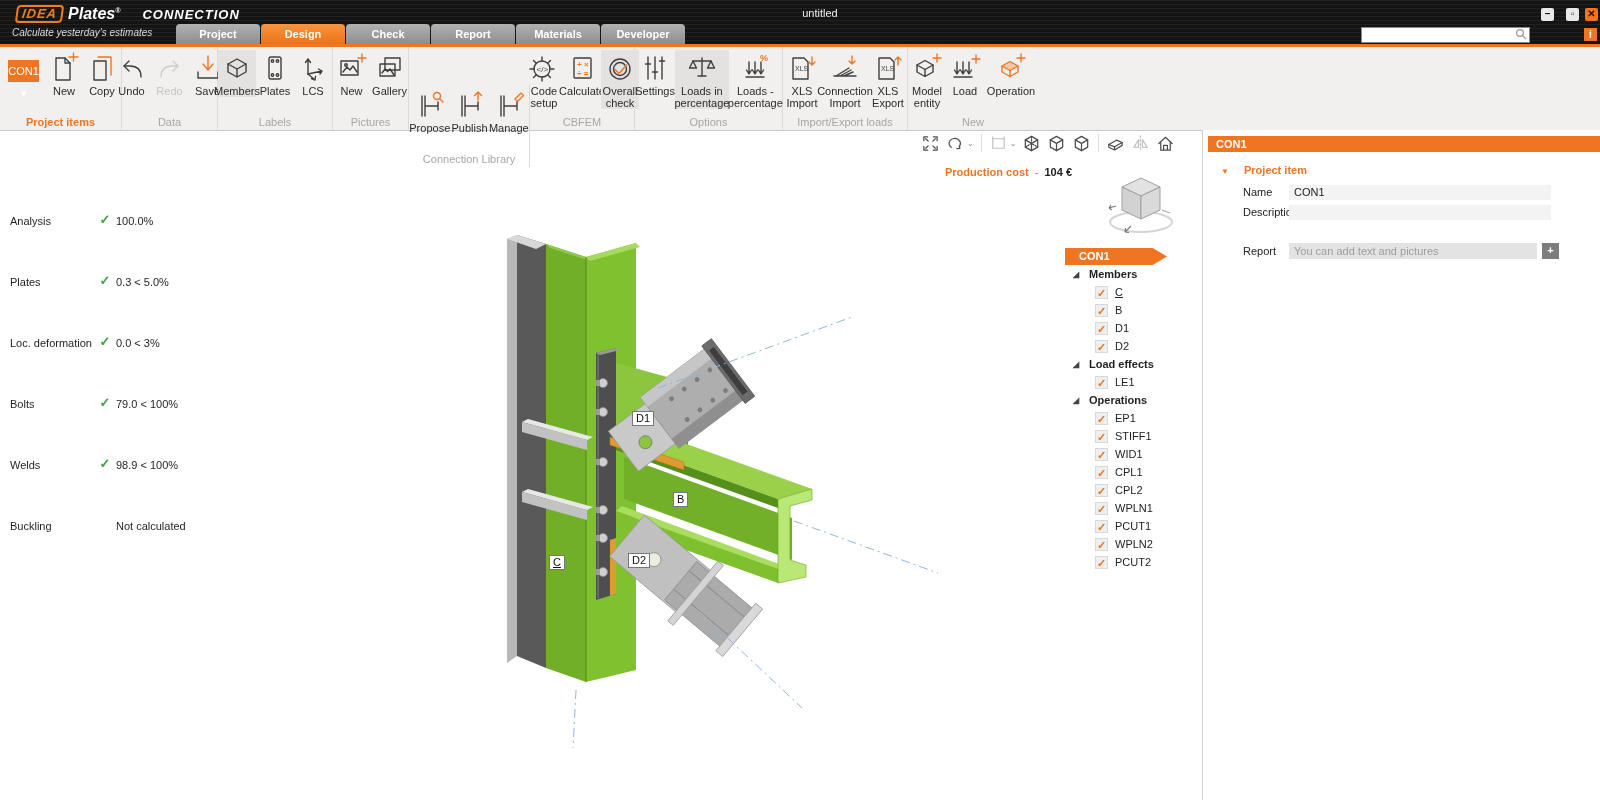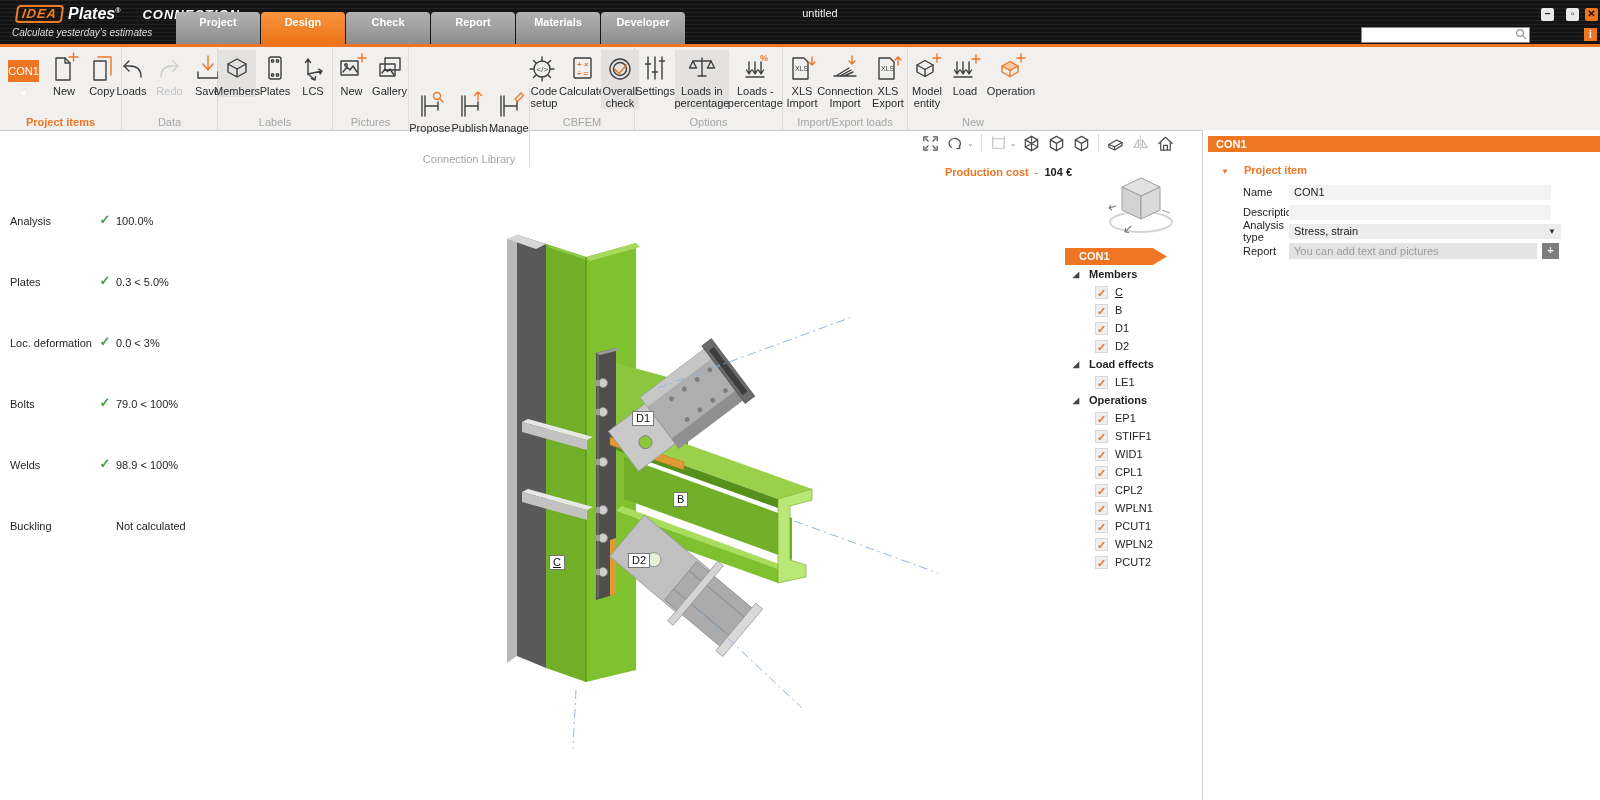--- a/index.html
+++ b/index.html
@@ -21,21 +21,21 @@
   .winbtn{position:absolute;top:8px;width:13px;height:13px;border-radius:2px;background:#e9e9e9;color:#111;
     font-size:10px;font-weight:bold;line-height:12px;text-align:center;cursor:default;}
   .winbtn.close{background:#ee7623;color:#2a1200;}
   .searchbox{position:absolute;right:70px;top:27px;width:167px;height:14px;background:#fff;border:1px solid #888;display:flex;align-items:center;}
   .searchbox input{flex:1;border:none;outline:none;height:12px;font-size:10px;padding:0 3px;background:transparent;}
   .search-glyph{width:14px;color:#999;}
   .infobtn{position:absolute;right:3px;top:28px;width:13px;height:13px;background:#ee7623;color:#fff;
     font-size:10px;font-weight:bold;text-align:center;line-height:13px;}
 
   
-  .tab{position:absolute;bottom:0;width:84px;height:32px;text-align:center;line-height:20px;
+  .tab{position:absolute;bottom:0;width:84px;height:20px;text-align:center;line-height:20px;
     color:#fff;font-size:11px;font-weight:bold;border-radius:4px 4px 0 0;
     background:linear-gradient(180deg,#b2b2b2,#8d8d8d);cursor:default;}
   .tab.active{background:linear-gradient(180deg,#f6953f,#ee7216);}
   .orange-strip{position:absolute;left:0;top:44px;width:1600px;height:3px;background:#ee7623;}
 
   
   .ribbon{position:absolute;left:0;top:47px;width:1600px;height:83px;background:#f1f0ef;
     border-bottom:1px solid #c9c8c6;display:flex;}
   .rg{position:relative;height:83px;border-right:1px solid #dcdbd9;box-sizing:border-box;flex:none;}
   .rgbtns{display:flex;justify-content:center;align-items:flex-start;padding-top:3px;}
@@ -174,21 +174,21 @@
       <div class="rglabel orange">Project items</div>
     </div>
 
     <div class="rg" style="width:96px;">
       <div class="rgbtns">
         <div class="rbtn">
           <span class="ric"><svg viewBox="0 0 32 32">
                 <path d="M25 25c0-8-5-11-11-11H8"></path>
                 <path d="M13 9l-5 5 5 5"></path>
               </svg></span>
-          <span class="rlbl">Loads</span>
+          <span class="rlbl">Undo</span>
         </div>
         <div class="rbtn dis">
           <span class="ric"><svg viewBox="0 0 32 32">
                 <path d="M7 25c0-8 5-11 11-11h6"></path>
                 <path d="M19 9l5 5-5 5"></path>
               </svg></span>
           <span class="rlbl">Redo</span>
         </div>
         <div class="rbtn">
           <span class="ric"><svg viewBox="0 0 32 32">
@@ -705,27 +705,20 @@
       <span>Project item</span>
     </div>
     <div class="prow" style="top:54px;">
       <span class="plabel">Name</span>
       <input class="pinput" value="CON1" style="">
     </div>
     <div class="prow" style="top:74px;">
       <span class="plabel">Description</span>
       <input class="pinput" value="" style="">
     </div>
-    <div class="prow" style="top:93px;">
-      <span class="plabel">Analysis type</span>
-      <span class="pselect">
-        <span>Stress, strain</span>
-        <span class="caret">▼</span>
-      </span>
-    </div>
     <div class="prow" style="top:113px;">
       <span class="plabel">Report</span>
       <input class="preport" placeholder="You can add text and pictures" style="">
       <span class="paddbtn">+</span>
     </div>
   </div>
 
 </div>
 
 </body></html>

